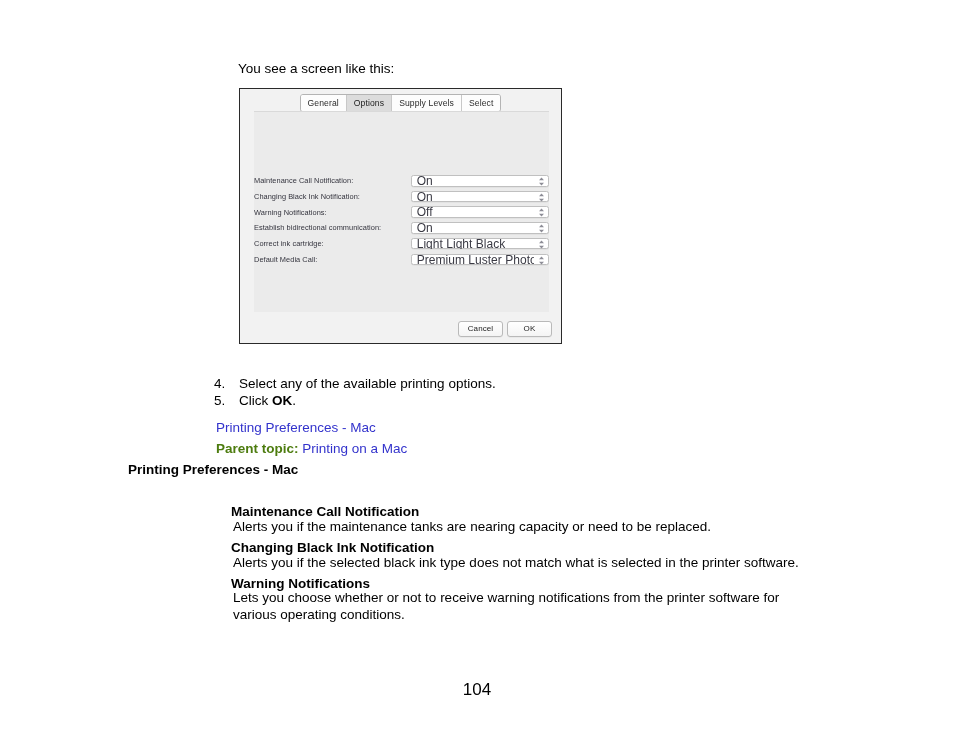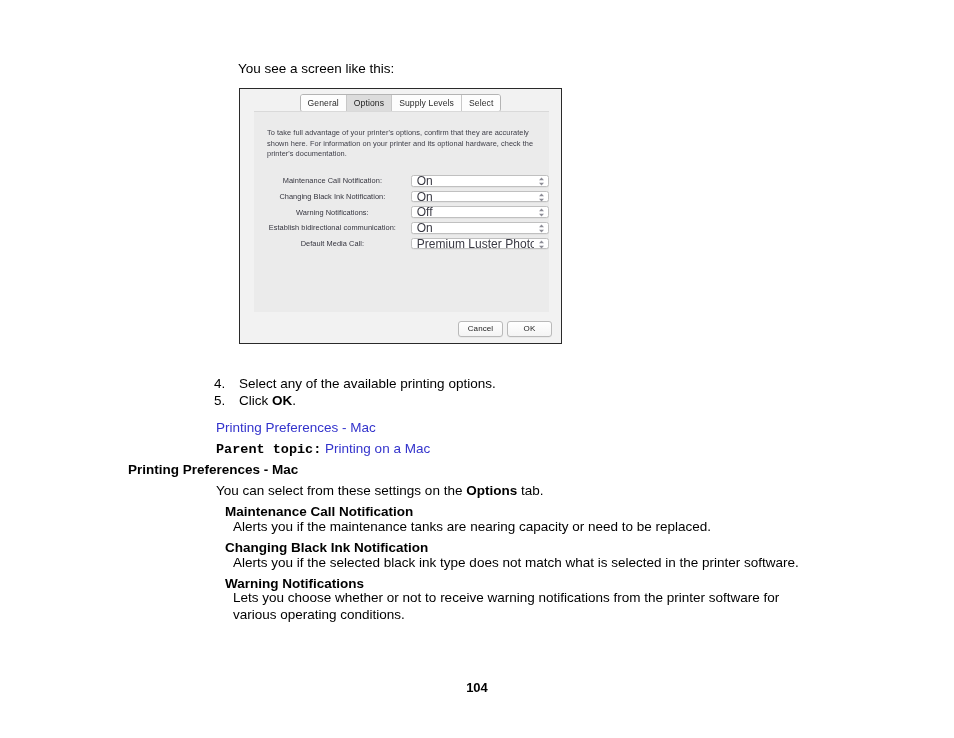--- a/index.html
+++ b/index.html
@@ -110,21 +110,21 @@
     width: 100%;
   }
   .row {
     display: flex;
     align-items: center;
     height: 15.7px;
     margin-bottom: 0px;
   }
   .row-label {
     width: 161px;
-    text-align: center;
+    text-align: left;
     font-size: 7.4px;
     color: #33333d;
     letter-spacing: 0.05px;
     box-sizing: border-box;
     white-space: nowrap;
   }
   .popup {
     position: relative;
     width: 142px;
     height: 11.5px;
@@ -205,62 +205,62 @@
     line-height: 18px;
     color: #3333cc;
   }
   .parent-topic {
     position: absolute;
     left: 216px;
     top: 440px;
     font-size: 13.5px;
     line-height: 18px;
   }
-  .parent-topic b { font-weight: bold; color: #000000; font-family: Liberation Mono, monospace; }
+  .parent-topic b { font-weight: bold; color: #4d7c0f; }
 
   .section-title {
     position: absolute;
     left: 128px;
     top: 461px;
     font-size: 13.5px;
     line-height: 18px;
     font-weight: bold;
   }
 
   .body-para {
     position: absolute;
     left: 216px;
     font-size: 13.5px;
     line-height: 18px;
   }
   .body-para b { font-weight: bold; }
 
   .def-term {
     position: absolute;
-    left: 225px;
+    left: 231px;
     font-size: 13.5px;
     line-height: 18px;
     font-weight: bold;
   }
   .def-desc {
     position: absolute;
     left: 233px;
     font-size: 13.5px;
     line-height: 17px;
     width: 600px;
   }
 
   .page-number {
     position: absolute;
     left: 0;
     right: 0;
     top: 680px;
     text-align: center;
-    font-size: 13px;
-    font-weight: bold;
+    font-size: 17px;
+    font-weight: normal;
     color: #000;
   }
 </style>
 </head>
 <body>
 
 <div class="page">
 
   <div class="intro-line">You see a screen like this:</div>
 
@@ -270,21 +270,20 @@
       <div class="tabstrip">
         <div class="tab">General</div>
         <div class="tab active">Options</div>
         <div class="tab">Supply Levels</div>
         <div class="tab">Select</div>
       </div>
     </div>
 
     <div class="panel">
 
-      <div class="panel-desc">To take full advantage of your printer's options, confirm that they are accurately shown here. For information on your printer and its optional hardware, check the printer's documentation.</div>
 
       <div class="rows">
 
         <div class="row">
           <div class="row-label">Maintenance Call Notification:</div>
           <div class="popup">
             <div class="popup-value">On</div>
             <div class="popup-arrows">
               <svg width="7" height="9" viewBox="0 0 7 9">
                   <path d="M3.5 0.6 L6 3.3 L1 3.3 Z" fill="#8d8d96"></path>
@@ -326,20 +325,32 @@
             <div class="popup-value">On</div>
             <div class="popup-arrows">
               <svg width="7" height="9" viewBox="0 0 7 9">
                   <path d="M3.5 0.6 L6 3.3 L1 3.3 Z" fill="#8d8d96"></path>
                   <path d="M3.5 8.4 L1 5.7 L6 5.7 Z" fill="#8d8d96"></path>
                 </svg>
             </div>
           </div>
         </div>
 
+        <div class="row">
+          <div class="row-label">Correct ink cartridge:</div>
+          <div class="popup">
+            <div class="popup-value">Light Light Black</div>
+            <div class="popup-arrows">
+              <svg width="7" height="9" viewBox="0 0 7 9">
+                  <path d="M3.5 0.6 L6 3.3 L1 3.3 Z" fill="#8d8d96"></path>
+                  <path d="M3.5 8.4 L1 5.7 L6 5.7 Z" fill="#8d8d96"></path>
+                </svg>
+            </div>
+          </div>
+        </div>
 
         <div class="row">
           <div class="row-label">Default Media Call:</div>
           <div class="popup">
             <div class="popup-value">Premium Luster Photo Paper (260)</div>
             <div class="popup-arrows">
               <svg width="7" height="9" viewBox="0 0 7 9">
                   <path d="M3.5 0.6 L6 3.3 L1 3.3 Z" fill="#8d8d96"></path>
                   <path d="M3.5 8.4 L1 5.7 L6 5.7 Z" fill="#8d8d96"></path>
                 </svg>
@@ -369,21 +380,20 @@
 
   <div class="plain-link" style="top:419px;">Printing Preferences - Mac</div>
 
   <div class="parent-topic">
     <b>Parent topic:</b>
     <span class="link">Printing on a Mac</span>
   </div>
 
   <div class="section-title">Printing Preferences - Mac</div>
 
-  <div class="body-para" style="top:482px;"><span>You can select from these settings on the </span><b>Options</b><span> tab.</span></div>
 
   <div class="def-term" style="top:503px;">Maintenance Call Notification</div>
   <div class="def-desc" style="top:518px;">Alerts you if the maintenance tanks are nearing capacity or need to be replaced.</div>
 
   <div class="def-term" style="top:539px;">Changing Black Ink Notification</div>
   <div class="def-desc" style="top:554px;">Alerts you if the selected black ink type does not match what is selected in the printer software.</div>
 
   <div class="def-term" style="top:575px;">Warning Notifications</div>
   <div class="def-desc" style="top:589px; width:585px;">Lets you choose whether or not to receive warning notifications from the printer software for various operating conditions.</div>
 

